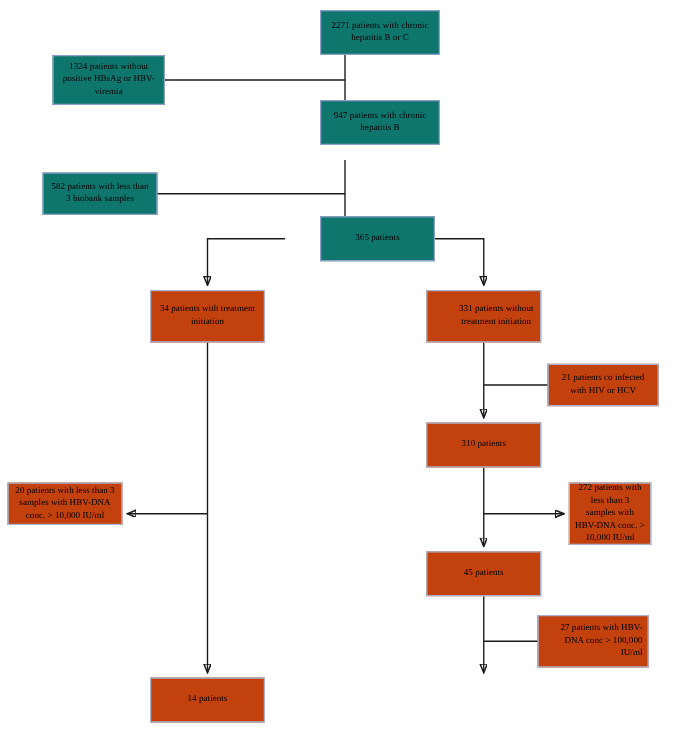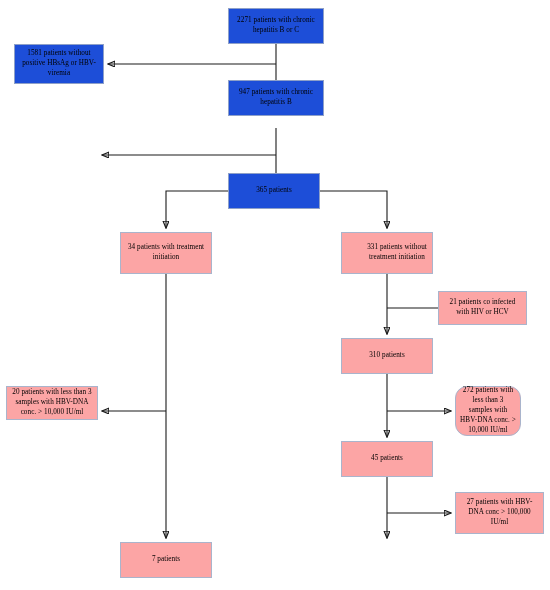--- a/index.html
+++ b/index.html
@@ -23,25 +23,26 @@
     align-items: center;
     justify-content: center;
     text-align: center;
     font-size: 7.2px;
     line-height: 1.38;
     color: #000000;
     padding: 2px 4px;
     letter-spacing: 0.05px;
   }
   .node.shaded {
-    background: #1d4ed8;
+    background: #0f766e;
     border-color: #8ea0c8;
+    margin-left: 28px;
   }
   .node.plain {
-    background: #fca5a5;
+    background: #c2410c;
     border-color: #a9b4cc;
   }
   .node span {
     display: block;
     width: 100%;
   }
   svg.edges {
     position: absolute;
     left: 0;
     top: 0;
@@ -94,27 +95,30 @@
     <path d="M166,274 L166,538" marker-end="url(#arw)"></path>
 
     <path d="M166,411 L102,411" marker-end="url(#arw)"></path>
   </svg>
 
   <div class="node shaded" style="left:228px; top:8px; width:96px; height:36px;">
     <span>2271 patients with chronic hepatitis B or C</span>
   </div>
 
   <div class="node shaded" style="left:14px; top:44px; width:90px; height:40px;">
-    <span>1581 patients without positive HBsAg or HBV-viremia</span>
+    <span>1324 patients without positive HBsAg or HBV-viremia</span>
   </div>
 
   <div class="node shaded" style="left:228px; top:80px; width:96px; height:36px;">
     <span>947 patients with chronic hepatitis B</span>
   </div>
 
+  <div class="node shaded" style="left:6px; top:138px; width:92px; height:34px;">
+    <span>582 patients with less than 3 biobank samples</span>
+  </div>
 
   <div class="node shaded" style="left:228px; top:173px; width:92px; height:36px;">
     <span>365 patients</span>
   </div>
 
   <div class="node plain" style="left:120px; top:232px; width:92px; height:42px;">
     <span>34 patients with treatment initiation</span>
   </div>
 
   <div class="node plain" style="left:341px; top:232px; width:92px; height:42px;padding-left:24px;">
@@ -126,30 +130,30 @@
   </div>
 
   <div class="node plain" style="left:341px; top:338px; width:92px; height:36px;">
     <span>310 patients</span>
   </div>
 
   <div class="node plain" style="left:6px; top:386px; width:92px; height:34px;">
     <span>20 patients with less than 3 samples with HBV-DNA conc. &gt; 10,000 IU/ml</span>
   </div>
 
-  <div class="node plain" style="left:455px; top:386px; width:66px; height:50px;border-radius:12px;">
+  <div class="node plain" style="left:455px; top:386px; width:66px; height:50px;">
     <span>272 patients with less than 3 samples with HBV-DNA conc. &gt; 10,000 IU/ml</span>
   </div>
 
   <div class="node plain" style="left:341px; top:441px; width:92px; height:36px;">
     <span>45 patients</span>
   </div>
 
-  <div class="node plain" style="left:455px; top:492px; width:89px; height:42px;">
+  <div class="node plain" style="left:430px; top:492px; width:89px; height:42px;text-align:right;">
     <span>27 patients with HBV-DNA conc &gt; 100,000 IU/ml</span>
   </div>
 
   <div class="node plain" style="left:120px; top:542px; width:92px; height:36px;">
-    <span>7 patients</span>
+    <span>14 patients</span>
   </div>
 
 
 </div>
 
 </body></html>

